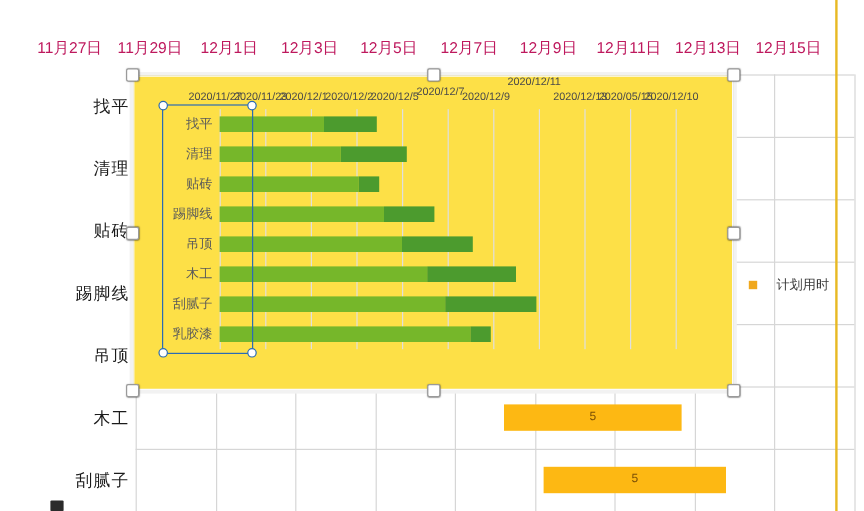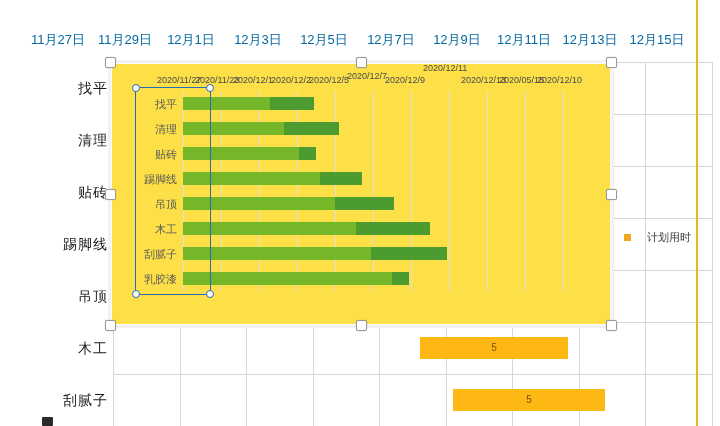--- a/index.html
+++ b/index.html
@@ -17,21 +17,21 @@
 
   .ws-rowlabel{
     position:absolute;left:0;width:108px;text-align:right;
     color:#1b1b1b;font-size:14px;line-height:16px;
     letter-spacing:1px;
     white-space:nowrap;
   }
 
   .ws-datelabel{
     position:absolute;top:32px;
-    color:#0369a1;font-size:13px;line-height:15px;
+    color:#be185d;font-size:13px;line-height:15px;
     white-space:nowrap;text-align:center;
   }
 
   
   .ws-bar{
     position:absolute;height:22px;background:#FDB813;
     color:#7a4f06;font-size:10px;line-height:22px;text-align:center;
   }
 
   

